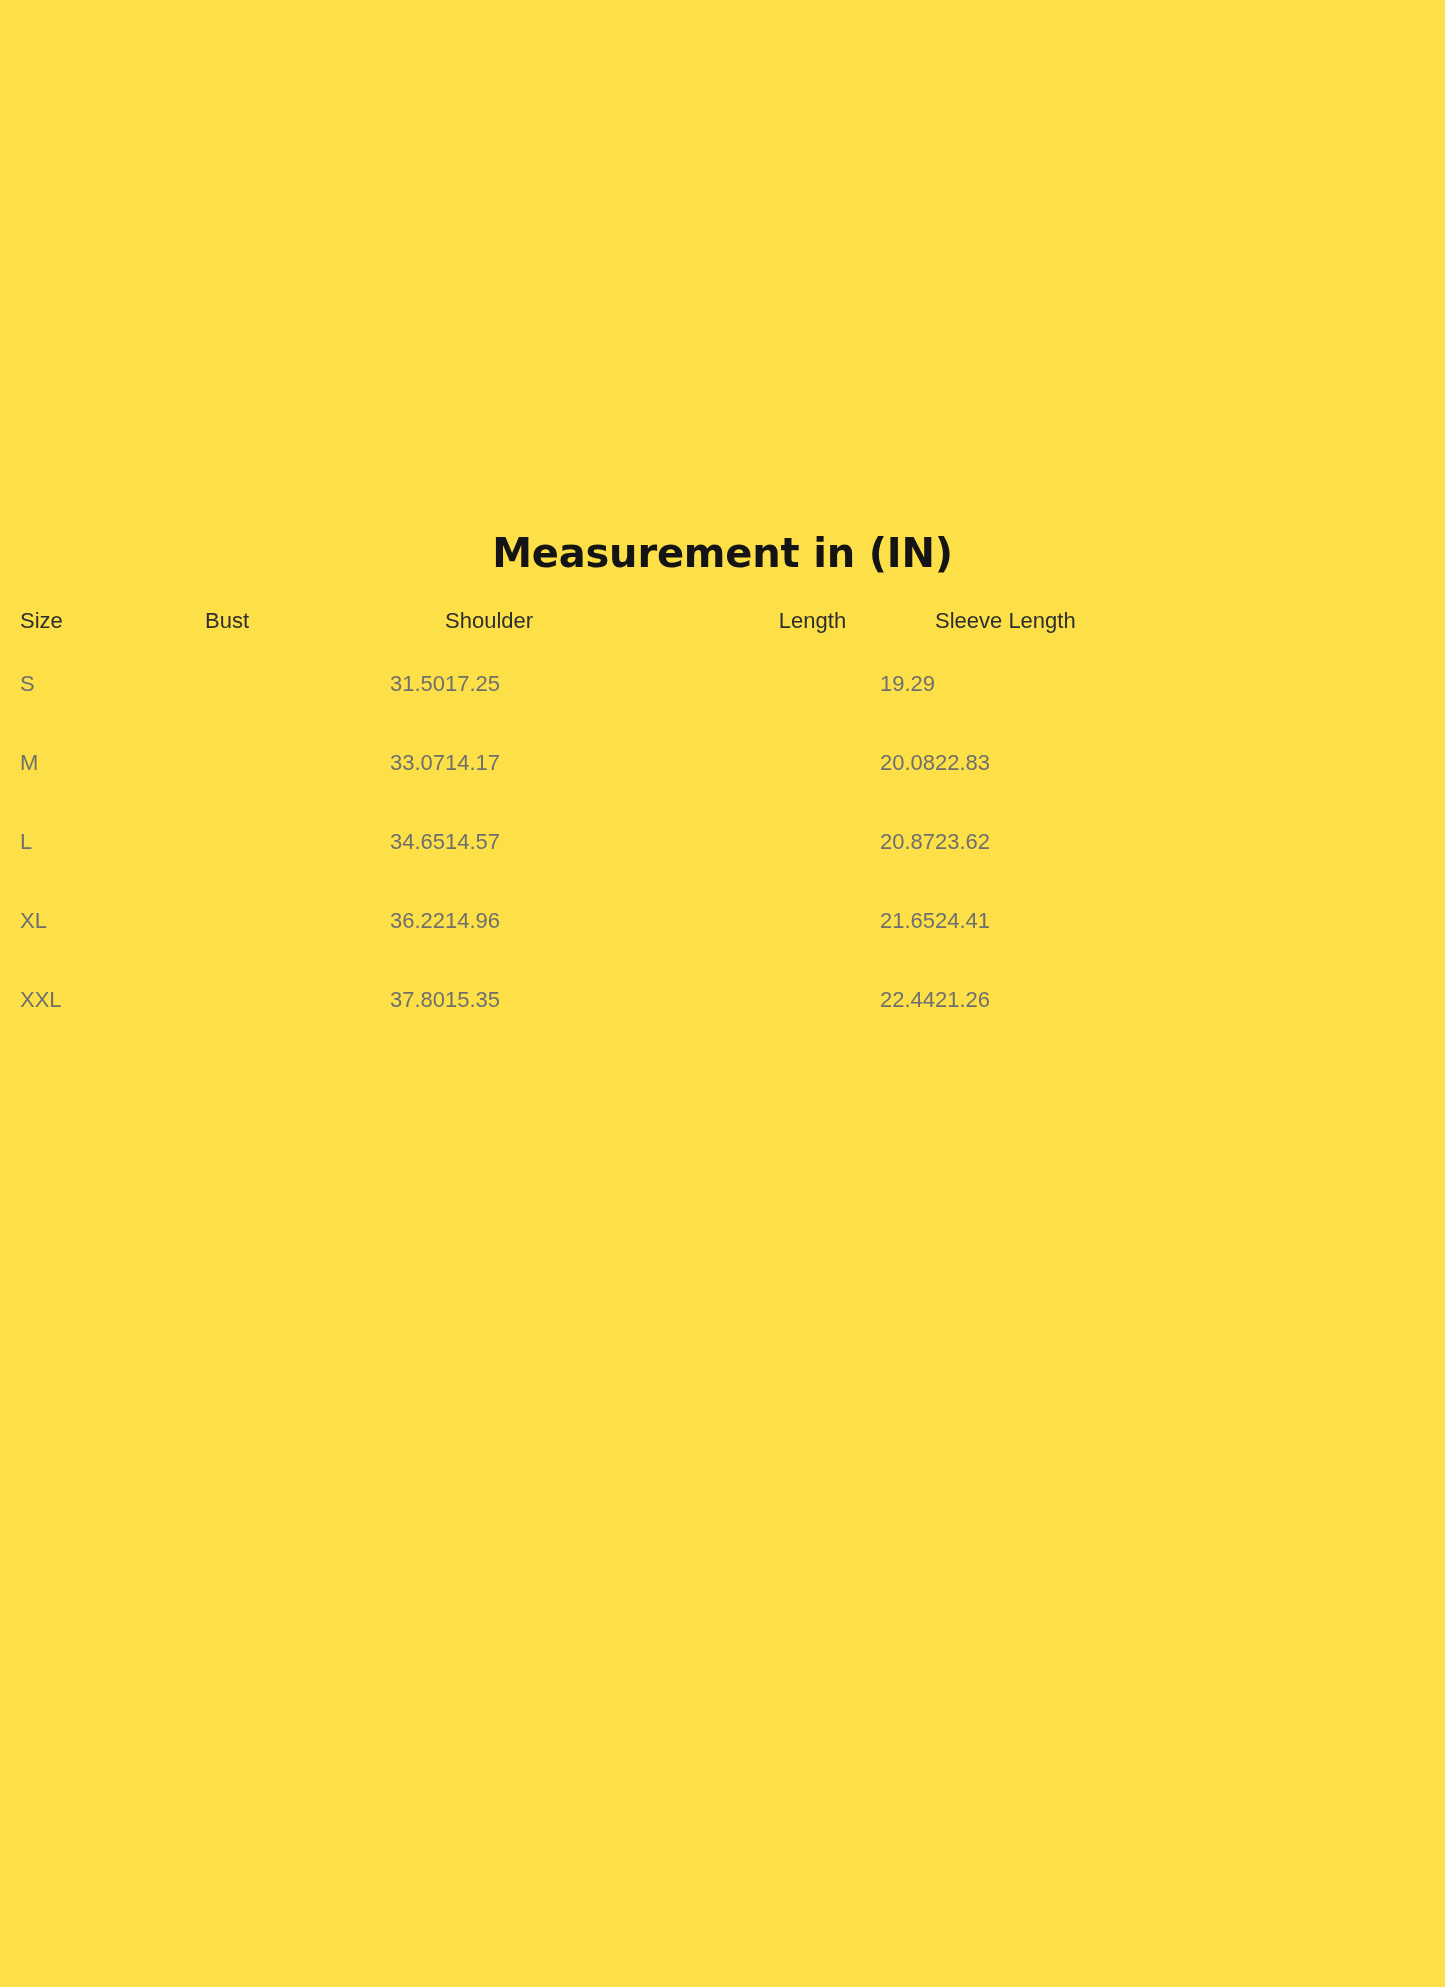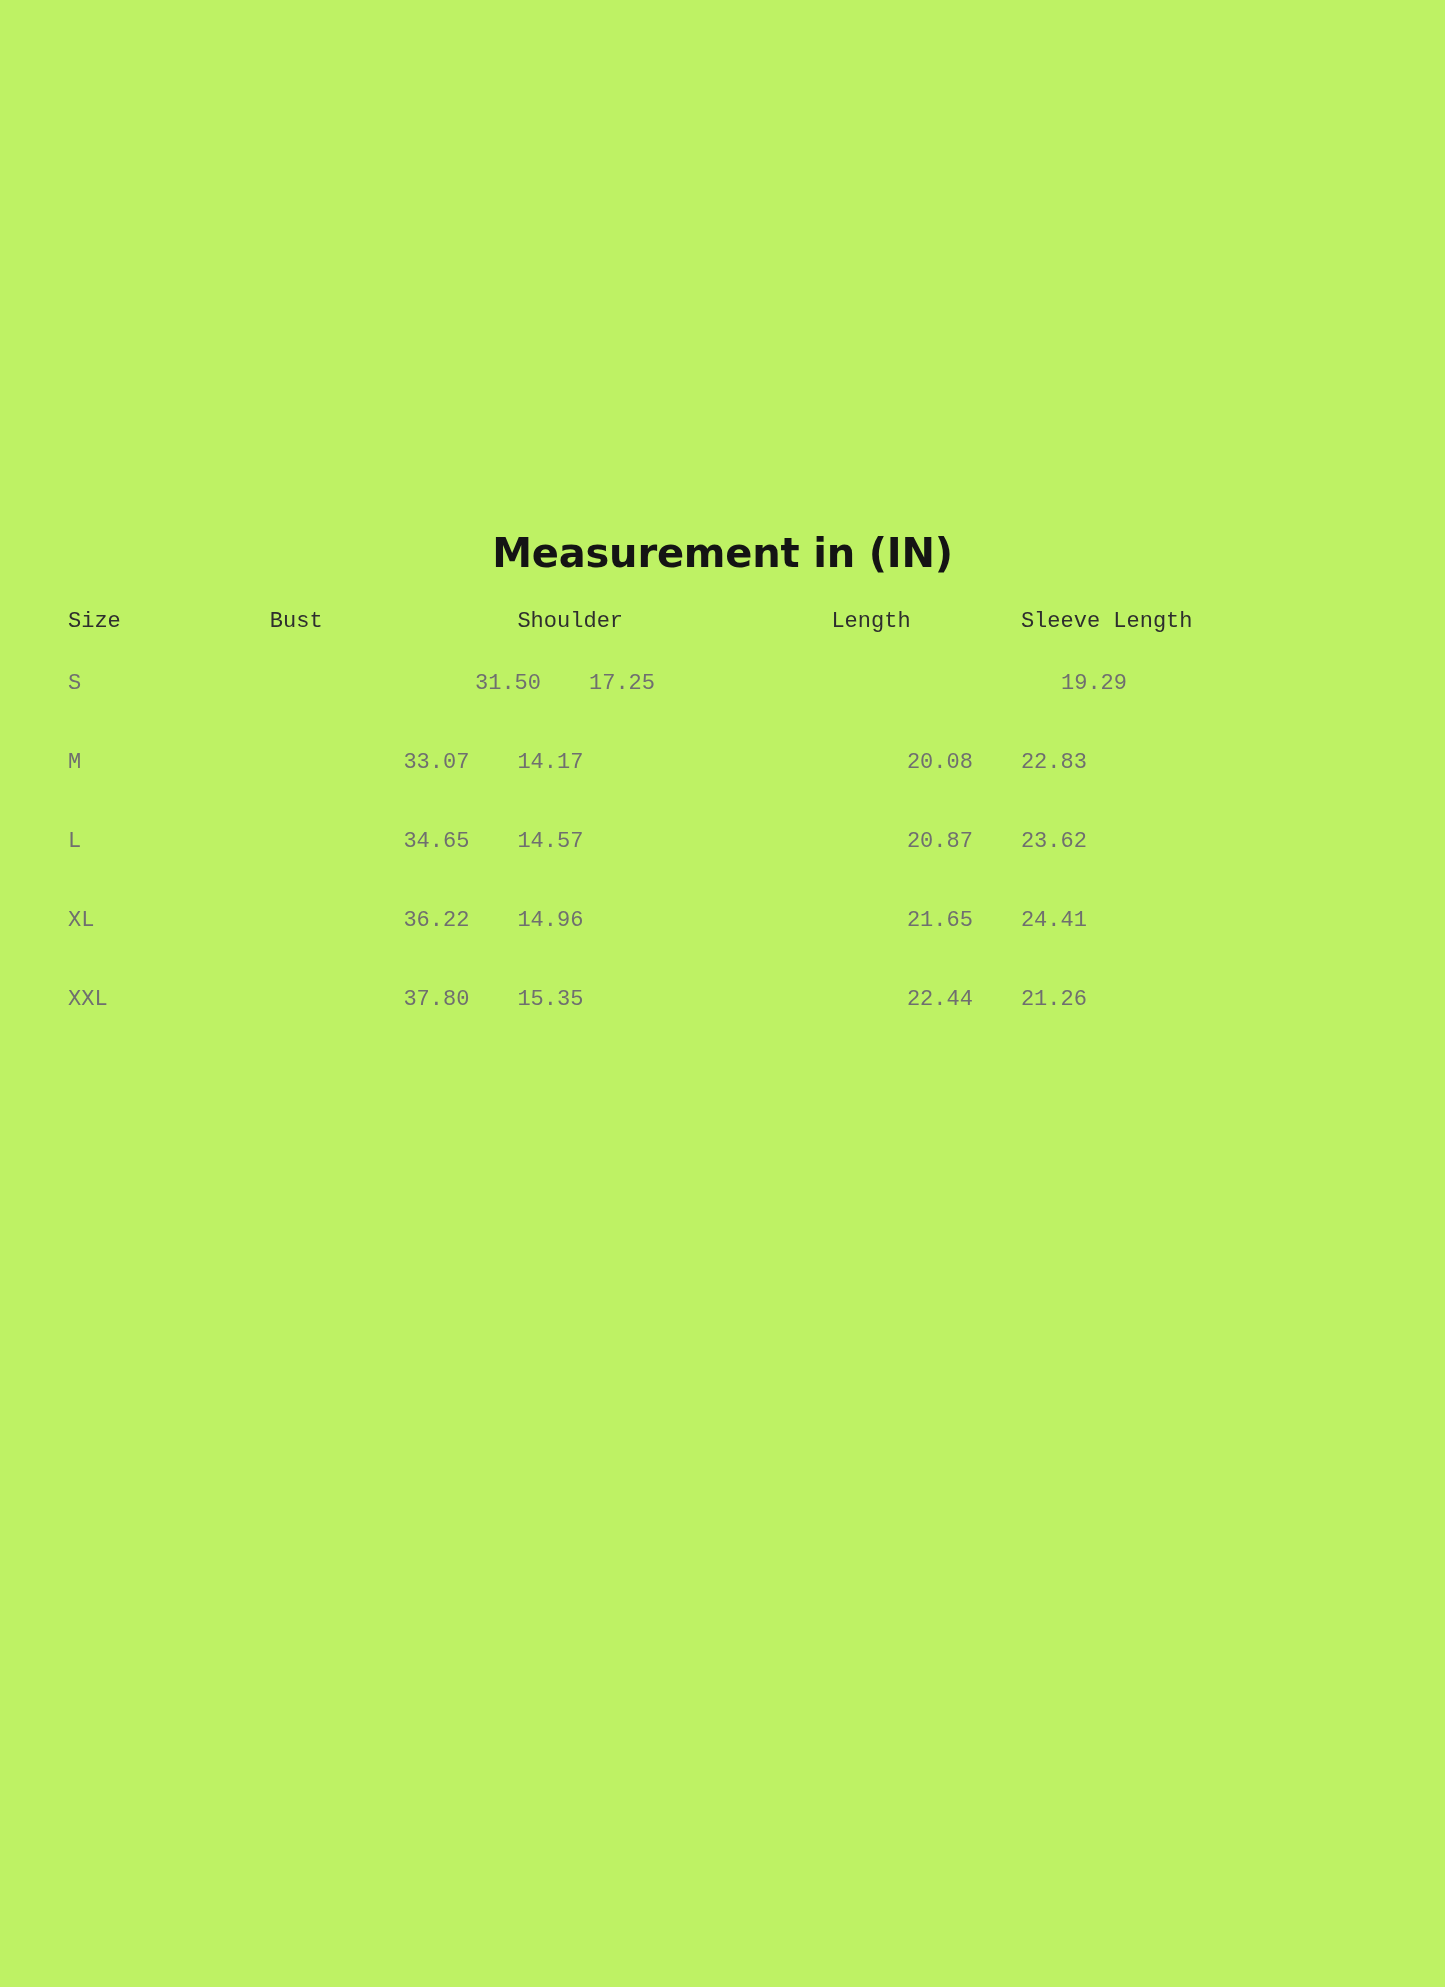--- a/index.html
+++ b/index.html
@@ -14,21 +14,21 @@
     font-family: "DejaVu Sans", sans-serif;
     overflow: hidden;
   }
 
   .sheet {
     position: absolute;
     left: 0;
     top: 0;
     width: 1445px;
     height: 1987px;
-    background: #bef264;
+    background: #fde047;
   }
 
   .title {
     position: absolute;
     left: 0;
     top: 527px;
     width: 1445px;
     text-align: center;
     font-family: "DejaVu Sans", sans-serif;
     font-weight: bold;
@@ -53,26 +53,25 @@
 
   .header-row {
     height: 46px;
   }
 
   .data-row {
     height: 79px;
   }
 
   .cell {
-    font-family: Liberation Mono, monospace;
+    font-family: Liberation Sans, sans-serif;
     font-size: 22px;
     color: #6f6f6f;
     text-align: center;
     white-space: nowrap;
-    margin-left: 48px;
   }
 
   .header-row .cell {
     color: #2e2e2e;
     font-size: 22px;
   }
 
   .c-size   { width: 205px; }
   .c-bust   { width: 240px; }
   .c-shld   { width: 245px; }

